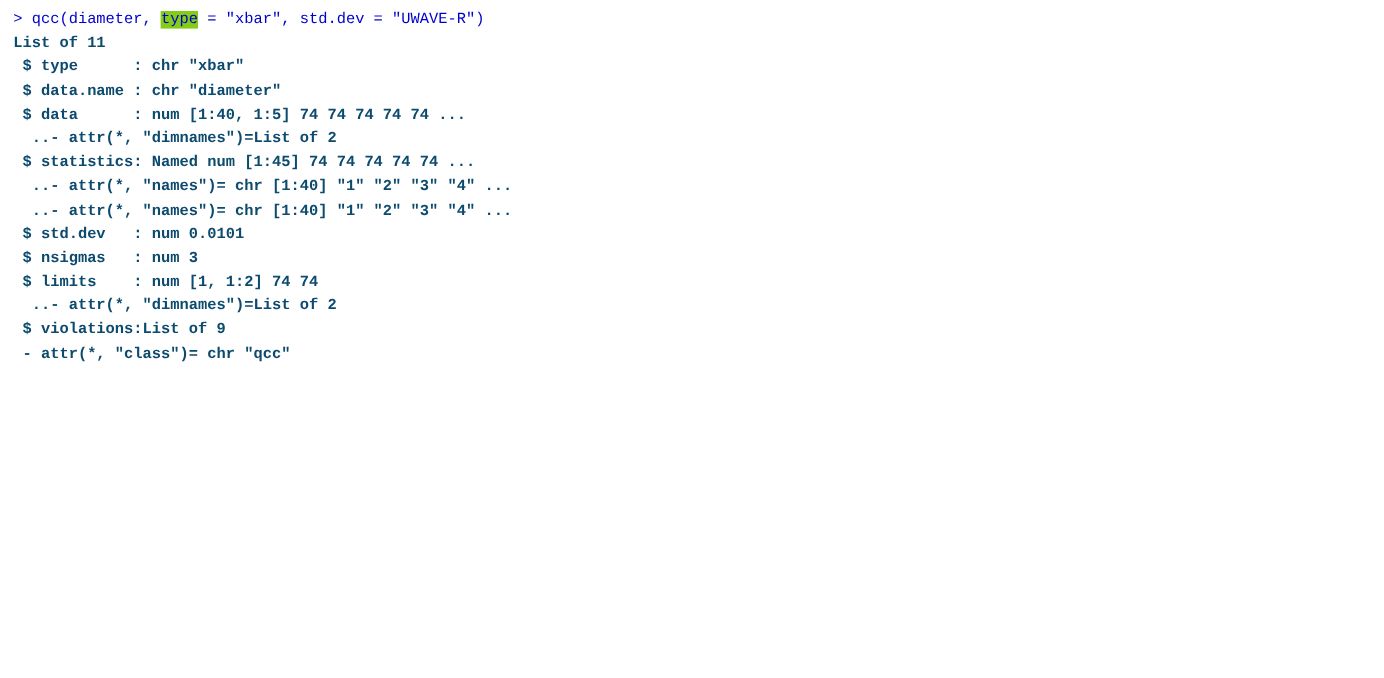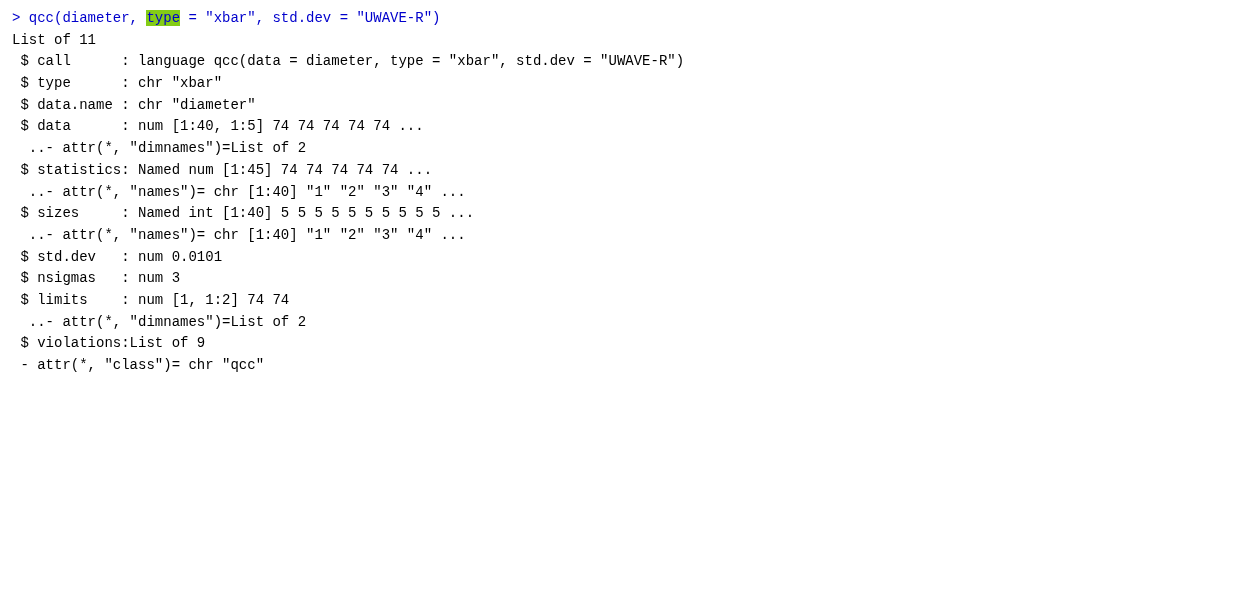--- a/index.html
+++ b/index.html
@@ -31,42 +31,41 @@
       white-space: pre;
       display: block;
       line-height: 1.55;
     }
 
     .prompt-line {
       color: #0000cc;
     }
 
     .normal-line {
-      color: #000000;
+      color: #0c4a6e;
+      font-weight: bold;
     }
 
     .highlight-type {
       background-color: #84cc16;
     }
   </style>
 </head>
 <body>
 
 <div class="console-container">
 
   <span class="line prompt-line">&gt; qcc(diameter, <span class="highlight-type">type</span> = "xbar", std.dev = "UWAVE-R")</span>
   <span class="line normal-line">List of 11</span>
-  <span class="line normal-line"> $ call      : language qcc(data = diameter, type = "xbar", std.dev = "UWAVE-R")</span>
   <span class="line normal-line"> $ type      : chr "xbar"</span>
   <span class="line normal-line"> $ data.name : chr "diameter"</span>
   <span class="line normal-line"> $ data      : num [1:40, 1:5] 74 74 74 74 74 ...</span>
   <span class="line normal-line">  ..- attr(*, "dimnames")=List of 2</span>
   <span class="line normal-line"> $ statistics: Named num [1:45] 74 74 74 74 74 ...</span>
   <span class="line normal-line">  ..- attr(*, "names")= chr [1:40] "1" "2" "3" "4" ...</span>
-  <span class="line normal-line"> $ sizes     : Named int [1:40] 5 5 5 5 5 5 5 5 5 5 ...</span>
   <span class="line normal-line">  ..- attr(*, "names")= chr [1:40] "1" "2" "3" "4" ...</span>
   <span class="line normal-line"> $ std.dev   : num 0.0101</span>
   <span class="line normal-line"> $ nsigmas   : num 3</span>
   <span class="line normal-line"> $ limits    : num [1, 1:2] 74 74</span>
   <span class="line normal-line">  ..- attr(*, "dimnames")=List of 2</span>
   <span class="line normal-line"> $ violations:List of 9</span>
   <span class="line normal-line"> - attr(*, "class")= chr "qcc"</span>
 </div>
 
 </body></html>

